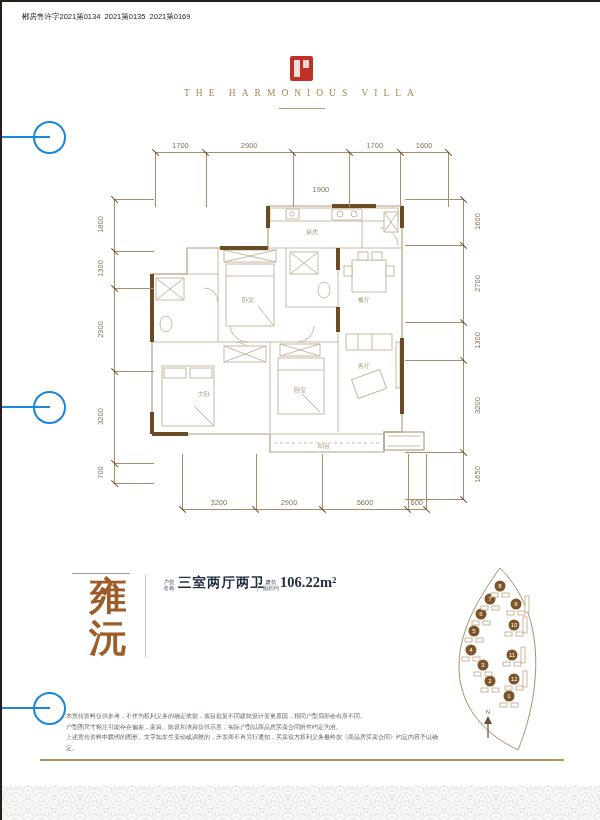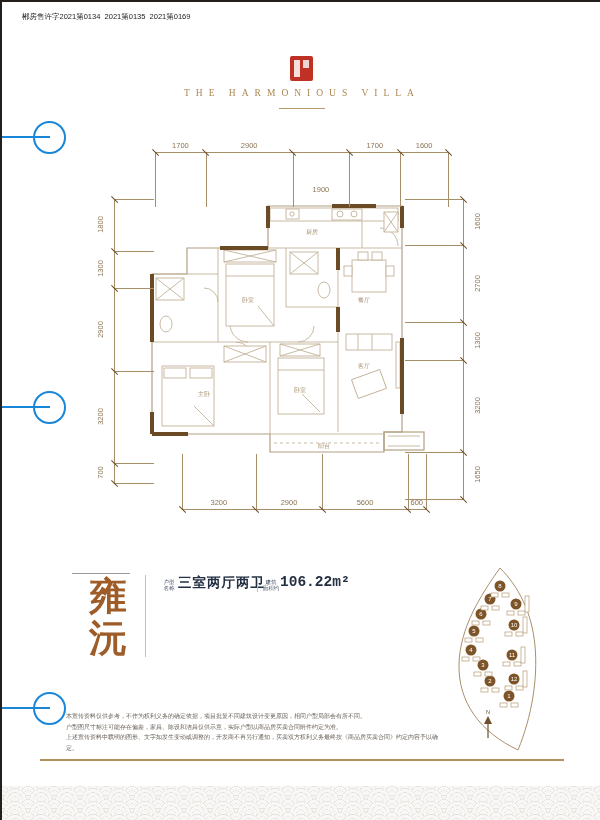--- a/index.html
+++ b/index.html
@@ -28,21 +28,21 @@
   .site-svg{position:absolute;left:440px;top:555px;width:135px;height:210px;}
   
   .name-rule{position:absolute;left:70px;top:571px;width:58px;height:1px;background:#9a9a9a;}
   .unit-name{position:absolute;left:82px;top:573px;width:48px;text-align:center;
              font-family:"Liberation Serif",serif;font-weight:bold;color:#9d5c28;font-size:38px;line-height:42px;}
   .v-div{position:absolute;left:143px;top:573px;width:1px;height:82px;background:#c9bfae;}
   .tiny-label{position:absolute;font-size:5.5px;line-height:6px;color:#44506b;text-align:center;width:18px;top:577px;}
   .spec-value{position:absolute;top:572px;font-family:"Liberation Serif",serif;font-weight:bold;color:#232f42;}
   .spec-layout{left:176px;font-size:13.5px;letter-spacing:1px;}
   .spec-div{position:absolute;left:255px;top:575px;width:1px;height:15px;background:#c2c2c2;}
-  .spec-area{left:278px;font-size:14.5px;font-family:Liberation Mono, monospace;}
+  .spec-area{left:278px;font-size:14.5px;}
   
   .disclaimer{position:absolute;left:64px;top:709px;width:380px;color:#6a625a;font-size:6px;line-height:10.5px;}
   .gold-rule{position:absolute;left:38px;top:757px;width:524px;height:2px;background:#b2905f;}
   
   .waves{position:absolute;left:0;bottom:0;width:600px;height:34px;background-color:#f8f7f5;
     background-image:
       radial-gradient(circle at 13px 14px,#f8f7f5 0 3px,#e7e4df 3px 3.8px,#f8f7f5 3.8px 7px,#e7e4df 7px 7.8px,#f8f7f5 7.8px 11px,#e7e4df 11px 11.8px,transparent 11.8px),
       radial-gradient(circle at 13px 14px,#f8f7f5 0 3px,#e7e4df 3px 3.8px,#f8f7f5 3.8px 7px,#e7e4df 7px 7.8px,#f8f7f5 7.8px 11px,#e7e4df 11px 11.8px,transparent 11.8px);
     background-size:26px 13px,26px 13px;background-position:0 0,13px 7px;}
   svg text{font-family:"Liberation Sans",sans-serif;}

